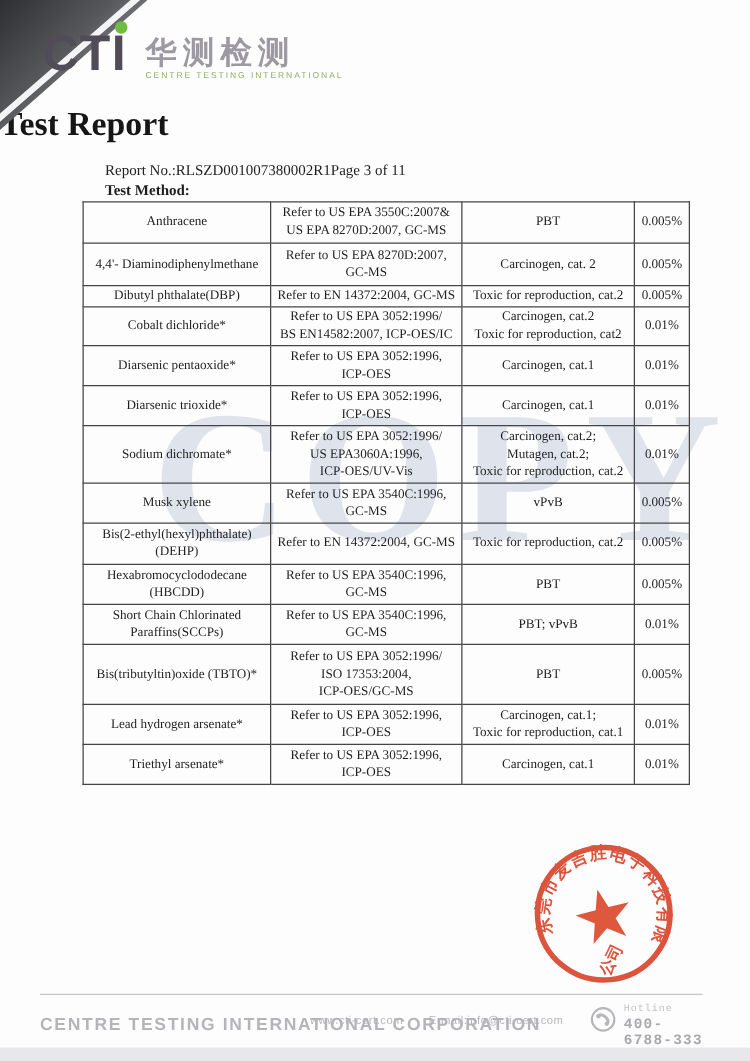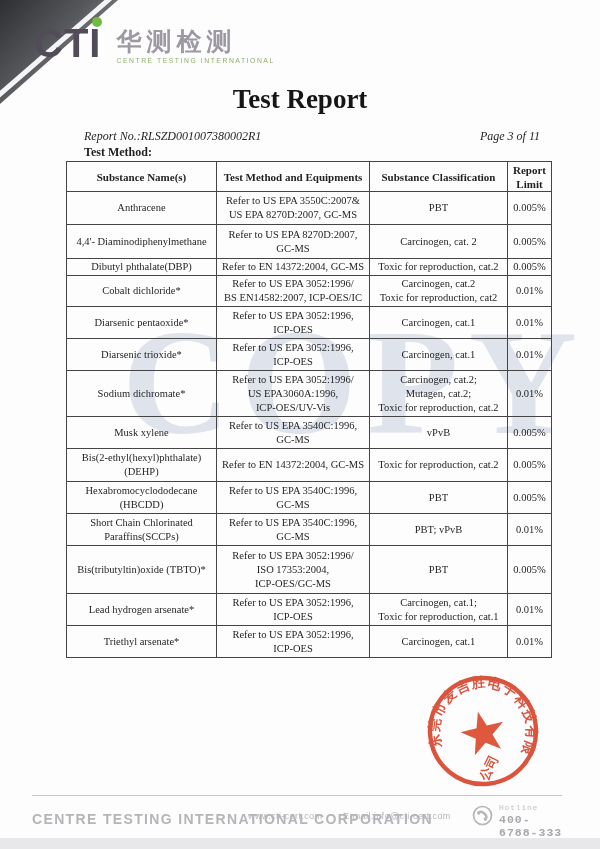--- a/index.html
+++ b/index.html
@@ -22,24 +22,24 @@
   .logo{position:absolute;left:34px;top:22px;display:flex;align-items:flex-end;z-index:8;}
   .logo-cti{position:relative;font-family:"Liberation Sans",sans-serif;font-weight:800;
     font-size:40px;line-height:42px;letter-spacing:1px;color:#514c57;}
   .logo-dot{position:absolute;right:-1px;top:-5px;width:10px;height:10px;border-radius:50%;background:#6fbc3e;}
   .logo-cn{margin-left:15px;padding-top:7px;}
   .logo-chinese{font-family:"DejaVu Sans",sans-serif;font-size:25px;line-height:26px;
     letter-spacing:5px;color:#9d99a2;font-weight:600;}
   .logo-sub{font-family:"Liberation Sans",sans-serif;font-size:6.8px;letter-spacing:1.55px;
     color:#8fae67;margin-top:2px;}
   
-  .title{position:absolute;left:0;top:84px;width:100%;text-align:center;
+  .title{position:absolute;left:0;top:84px;width:100%;text-align:left;
     font-size:27px;font-weight:bold;color:#161616;z-index:5;}
-  .meta{position:absolute;left:84px;right:60px;top:129px;display:flex;
-    justify-content:space-between;font-size:12px;z-index:5;font-style:italic;}
+  .meta{position:absolute;left:84px;right:77px;top:129px;display:flex;
+    justify-content:flex-start;font-size:12px;z-index:5;}
   .method-label{position:absolute;left:84px;top:145px;font-size:12px;font-weight:bold;z-index:5;}
   
   .watermark{
     position:absolute;left:122px;top:296px;z-index:1;
     font-family:"Liberation Serif",serif;font-weight:bold;
     font-size:150px;letter-spacing:10px;color:rgba(165,176,198,0.34);text-align:right;
   }
   
   table.report{
     position:absolute;left:66px;top:161px;width:485px;z-index:3;
@@ -97,27 +97,20 @@
   <div class="watermark">COPY</div>
 
   <table class="report">
     <colgroup>
         <col style="width:150px">
         <col style="width:153px">
         <col style="width:138px">
         <col style="width:44px">
       </colgroup>
     <tbody>
-        <tr style="height:30px">
-      <th>Substance Name(s)</th>
-      <th>Test Method and Equipments</th>
-      <th>Substance Classification</th>
-      <th>Report
-Limit</th>
-    </tr>
     <tr style="height:33px">
       <td>Anthracene</td>
       <td>Refer to US EPA 3550C:2007&amp;
 US EPA 8270D:2007, GC-MS</td>
       <td>PBT</td>
       <td>0.005%</td>
     </tr>
     <tr style="height:34px">
       <td>4,4'- Diaminodiphenylmethane</td>
       <td>Refer to US EPA 8270D:2007,

